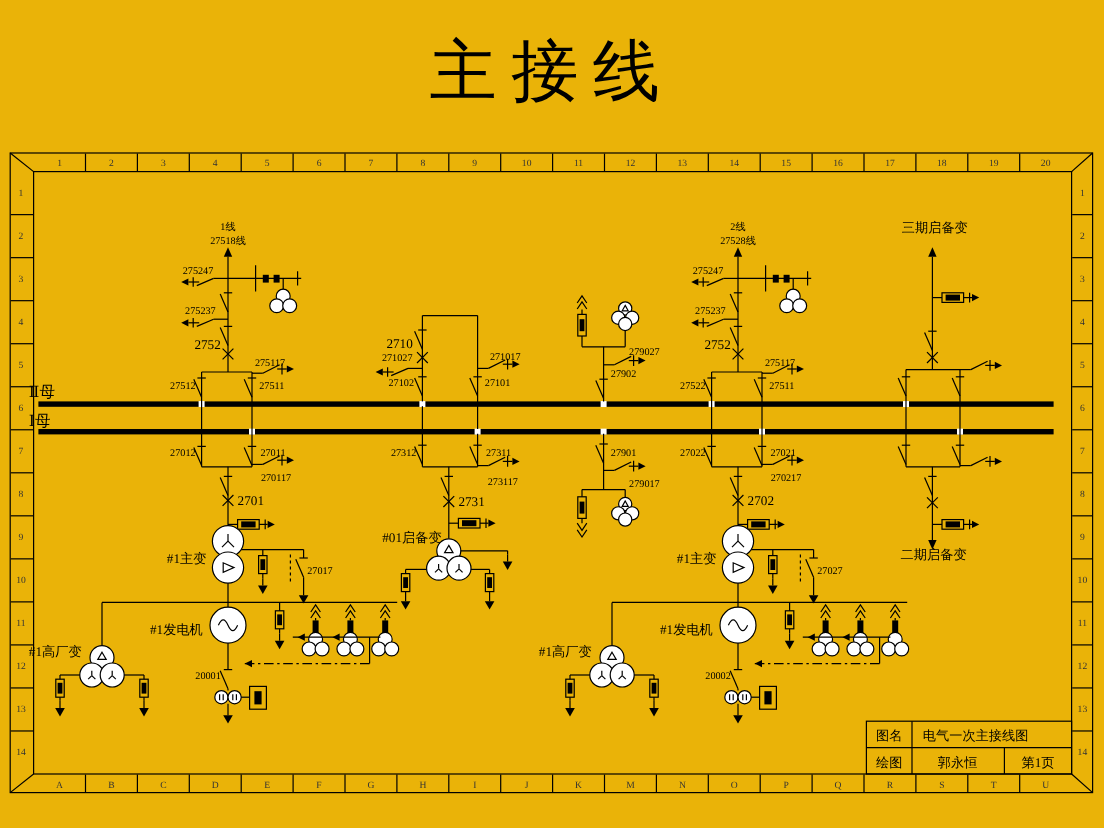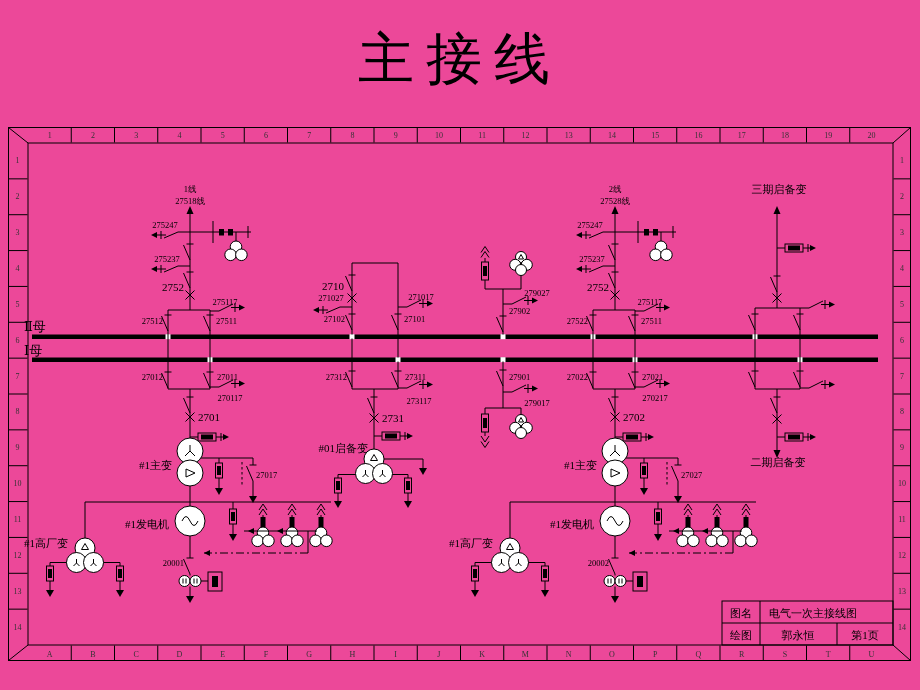--- a/index.html
+++ b/index.html
@@ -1,16 +1,16 @@
 <!DOCTYPE html>
 <html><head>
 <meta charset="utf-8">
 <style>
   html,body{margin:0;padding:0;background:#fff;}
-  .slide{position:relative;width:920px;height:690px;background:#ec4899;overflow:hidden;
+  .slide{position:relative;width:920px;height:690px;background:#eab308;overflow:hidden;
          font-family:"Liberation Serif","DejaVu Serif",serif;}
   .title{position:absolute;top:22px;left:0;width:920px;text-align:center;margin:0;
          font-size:56px;font-weight:400;letter-spacing:12px;color:#000;
          font-family:"Liberation Serif","DejaVu Serif",serif;}
   svg{position:absolute;left:0;top:0;}
   svg line, svg rect.o, svg path.o, svg circle{stroke:#000;stroke-width:1;fill:none;}
   svg circle{fill:#fff;}
   .fil{fill:#000;stroke:none;}
   .wht{fill:#fff;stroke:none;}
   .thin{stroke-width:1;}

